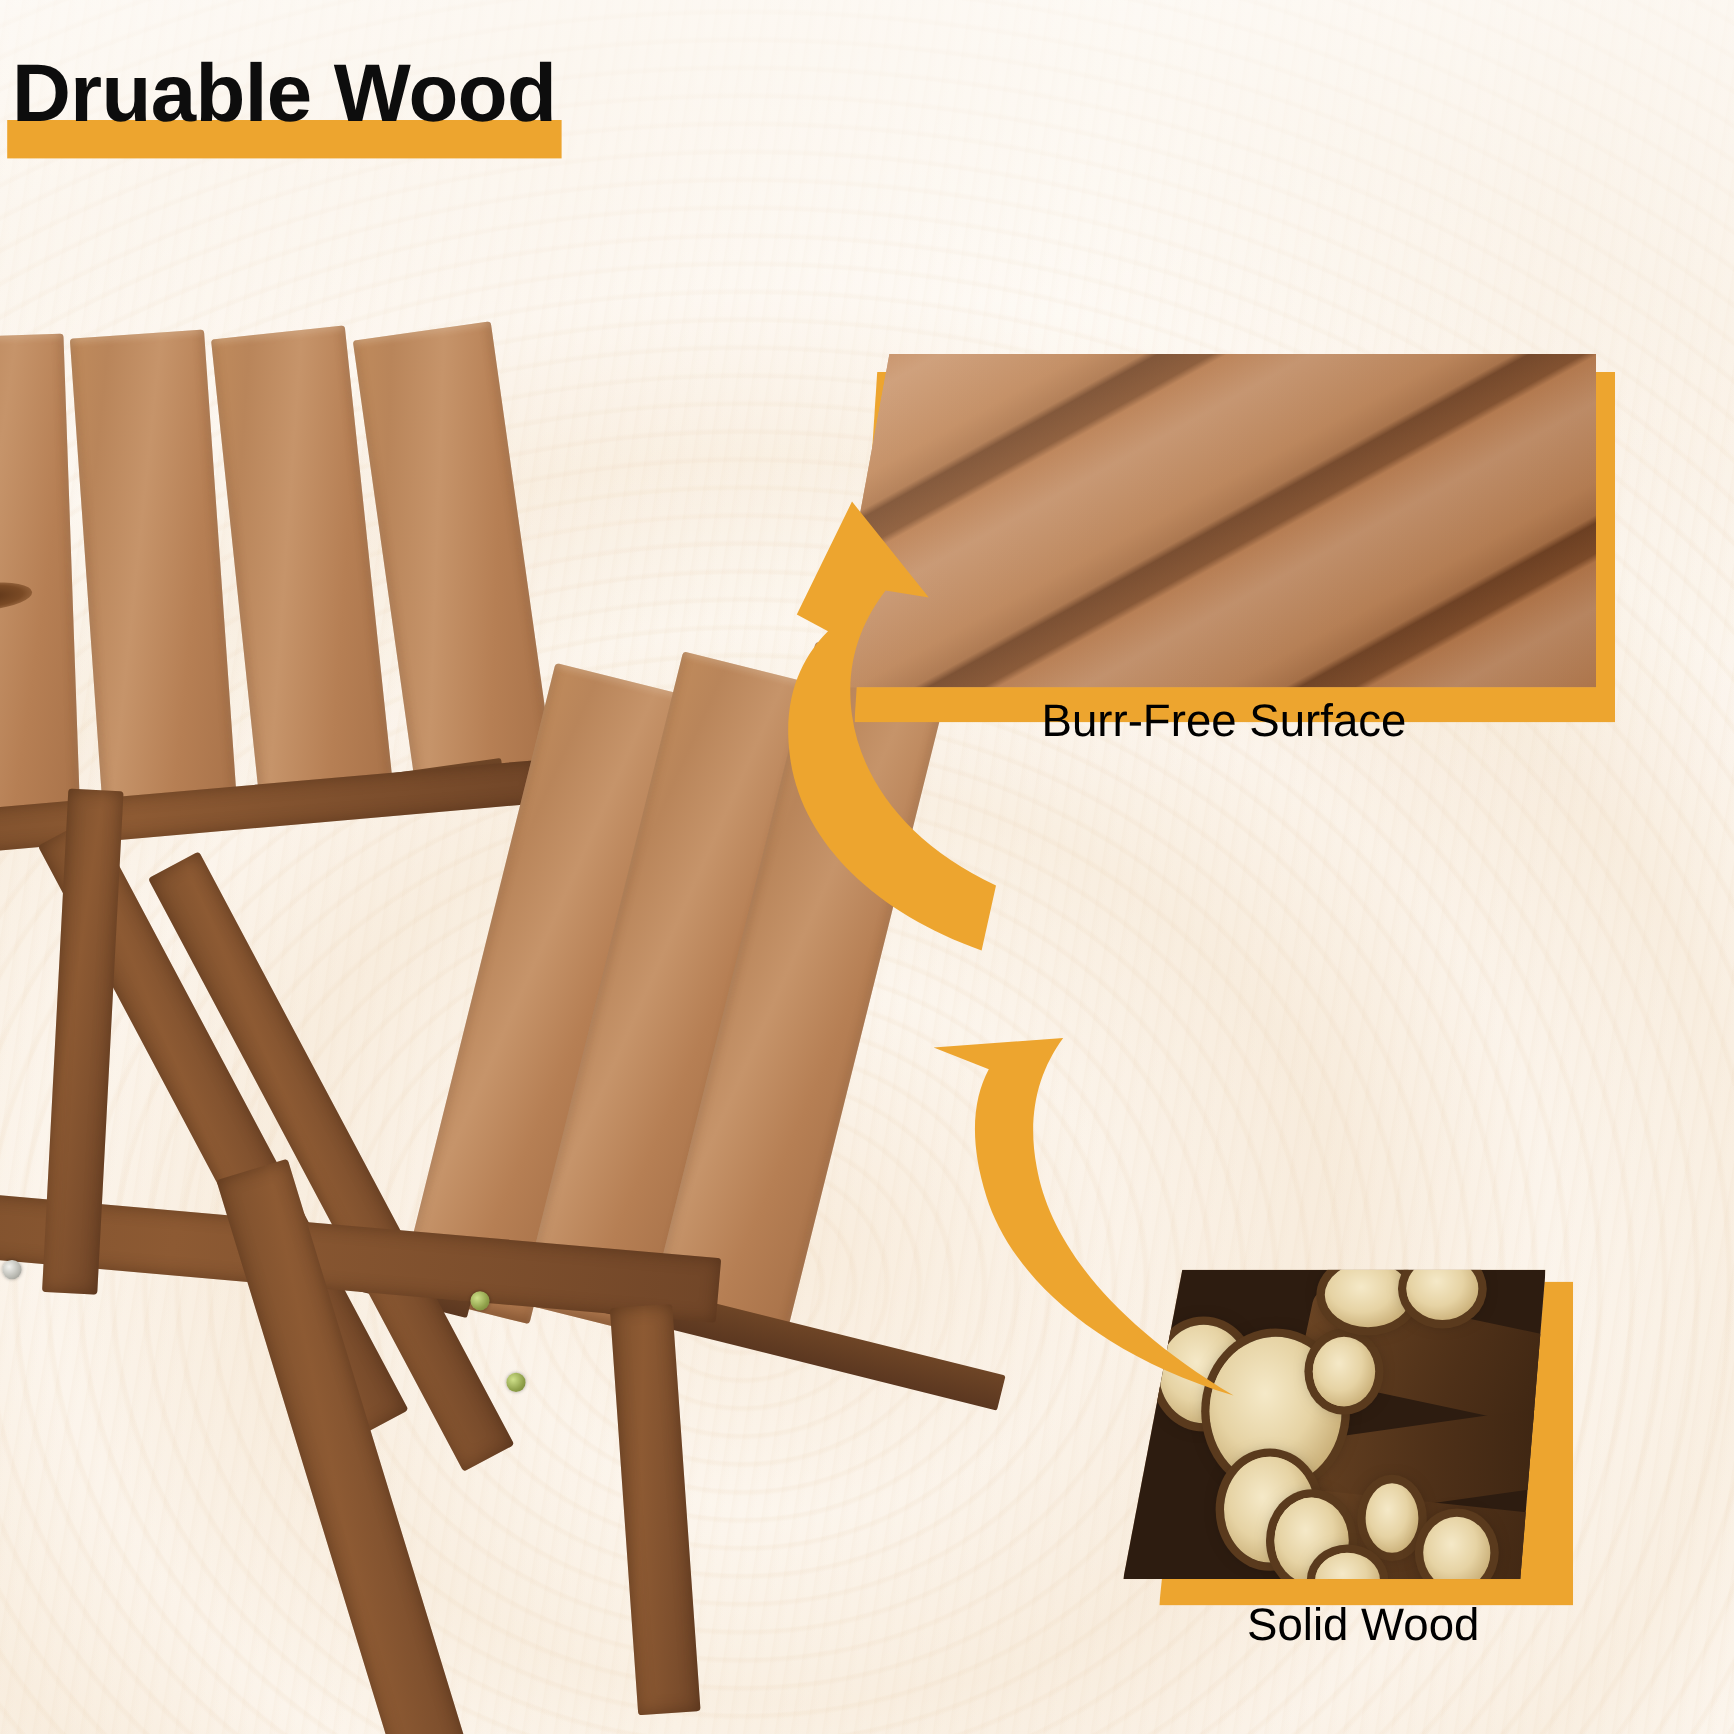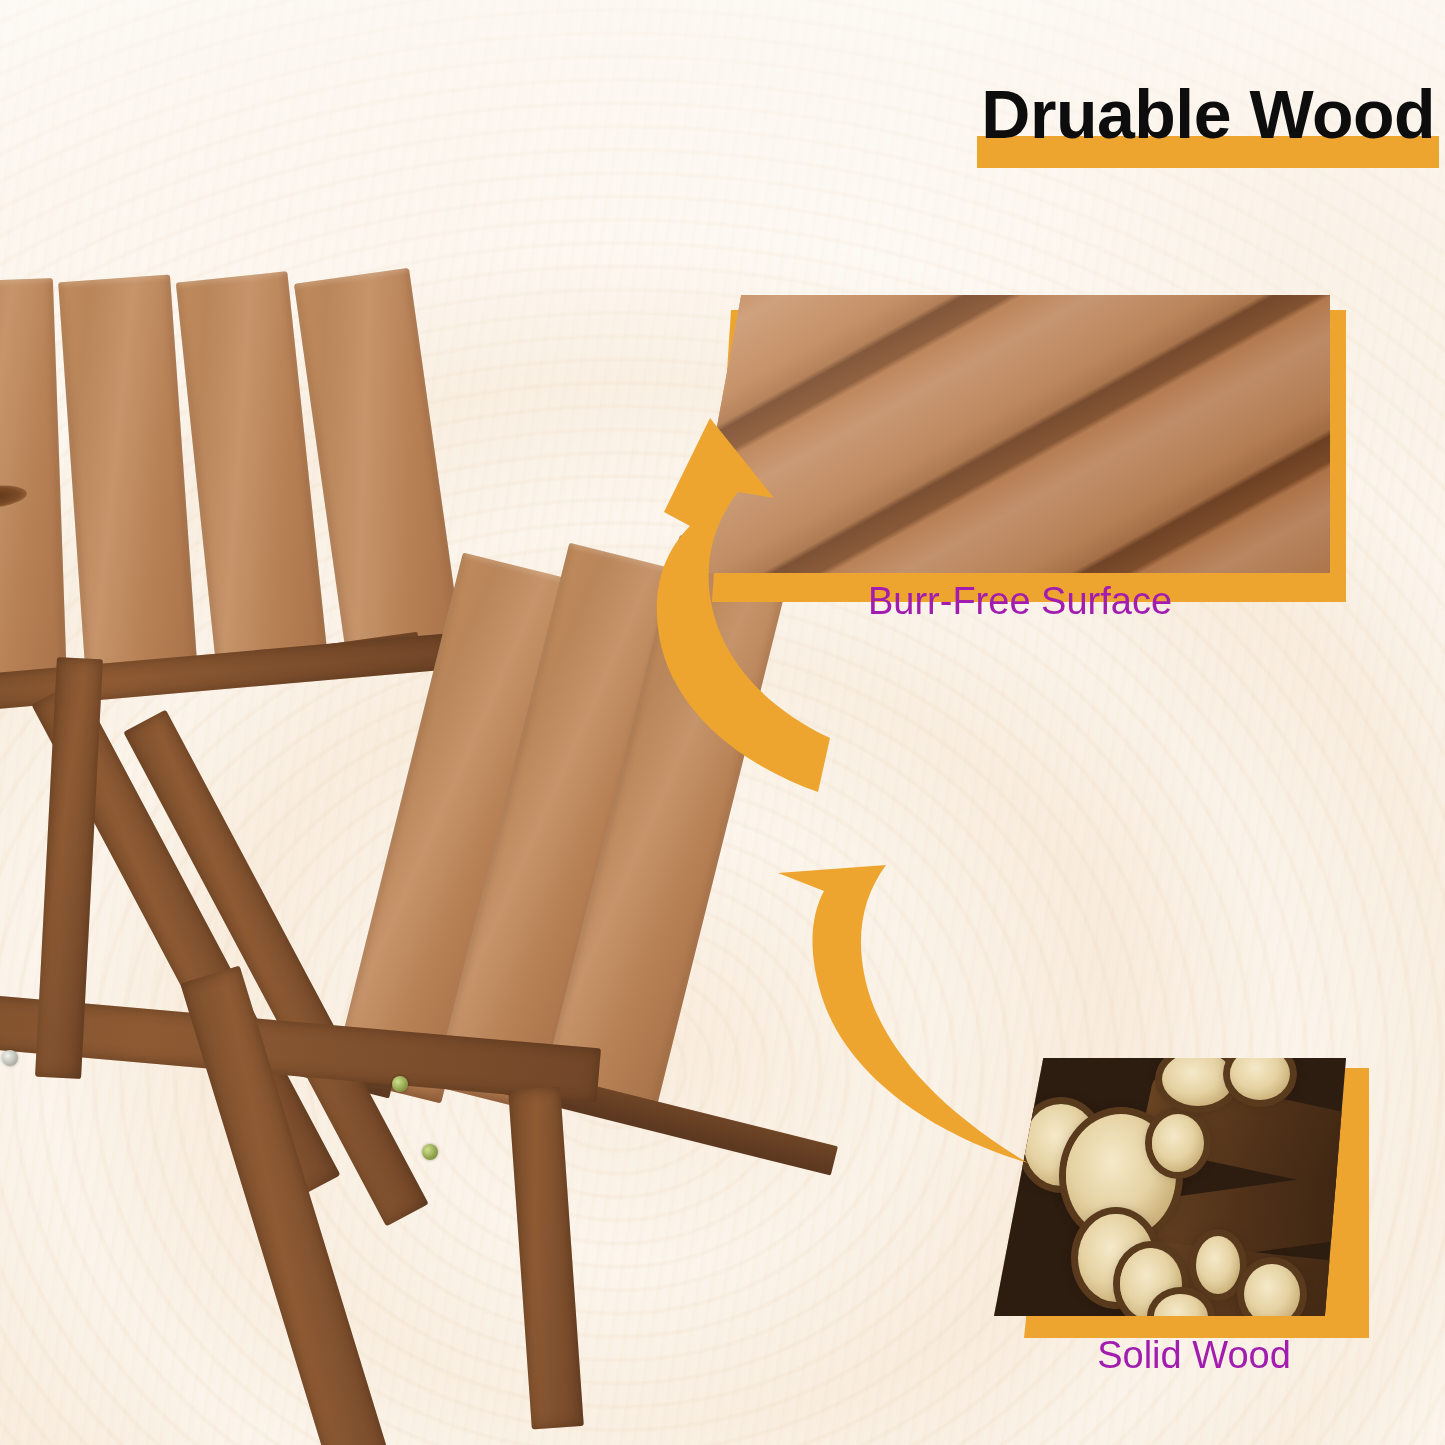--- a/index.html
+++ b/index.html
@@ -52,21 +52,21 @@
         rgba(222,190,152,0.05) 9px,
         rgba(222,190,152,0.00) 13px);
     opacity: .5;
   }
   .bg-wash {
     position: absolute; inset: 0;
     background: linear-gradient(180deg, rgba(255,255,255,.55) 0%, rgba(255,255,255,.10) 26%, rgba(255,255,255,0) 50%);
   }
 
   
-  .header { position: absolute; left: 0; right: 0; top: 44px; text-align: right; margin-top: 36px; }
+  .header { position: absolute; left: 0; right: 0; top: 44px; text-align: left; }
   .title-wrap { position: relative; display: inline-block; padding: 0 10px; }
   .title-hl {
     position: absolute;
     left: 6px; right: 6px;
     top: 56px; height: 32px;
     background: #eda52f;
     z-index: 0;
   }
   .title {
     position: relative; z-index: 1;
@@ -133,21 +133,21 @@
   }
   .photo {
     position: absolute;
     overflow: hidden;
     background: #c8a27c;
   }
   .caption {
     position: absolute;
     text-align: center;
     font-size: 38px;
-    color: #a21caf;
+    color: #000000;
     font-family: "Liberation Sans", sans-serif;
     white-space: nowrap;
   }
 
   
   .p1-img {
     position: absolute; inset: 0;
     background:
       repeating-linear-gradient(
         -29deg,
@@ -271,21 +271,21 @@
     <div class="frame" style="left:52px; top:30px; width:634px; height:292px;
                 clip-path: polygon(3% 0%, 100% 0%, 100% 100%, 0% 100%);"></div>
     <div class="photo" style="left:30px; top:15px; width:640px; height:278px;
                 clip-path: polygon(8% 0%, 100% 0%, 100% 100%, 0% 100%);">
       <div class="p1-img"></div>
     </div>
     <div class="caption" style="left:0; top:300px; width:720px;">Burr-Free Surface</div>
   </div>
 
 
-  <div class="callout" style="left:964px; top:1040px; width:460px; height:360px;">
+  <div class="callout" style="left:906px; top:1040px; width:460px; height:360px;">
     <div class="frame" style="left:60px; top:28px; width:345px; height:270px;
                 clip-path: polygon(8% 0%, 100% 0%, 100% 100%, 0% 100%);"></div>
     <div class="photo" style="left:30px; top:18px; width:352px; height:258px;
                 clip-path: polygon(14% 0%, 100% 0%, 94% 100%, 0% 100%);">
         <div class="p3-img">
           <div class="logbody" style="left:150px; top:40px; width:260px; height:76px; transform:rotate(12deg);"></div>
           <div class="logbody" style="left:120px; top:128px; width:280px; height:66px; transform:rotate(-8deg);"></div>
           <div class="logbody" style="left:140px; top:196px; width:270px; height:70px; transform:rotate(6deg);"></div>
           <div class="log" style="left:30px; top:46px; width:74px; height:82px;"></div>
           <div class="log" style="left:72px; top:56px; width:110px; height:124px;"></div>

